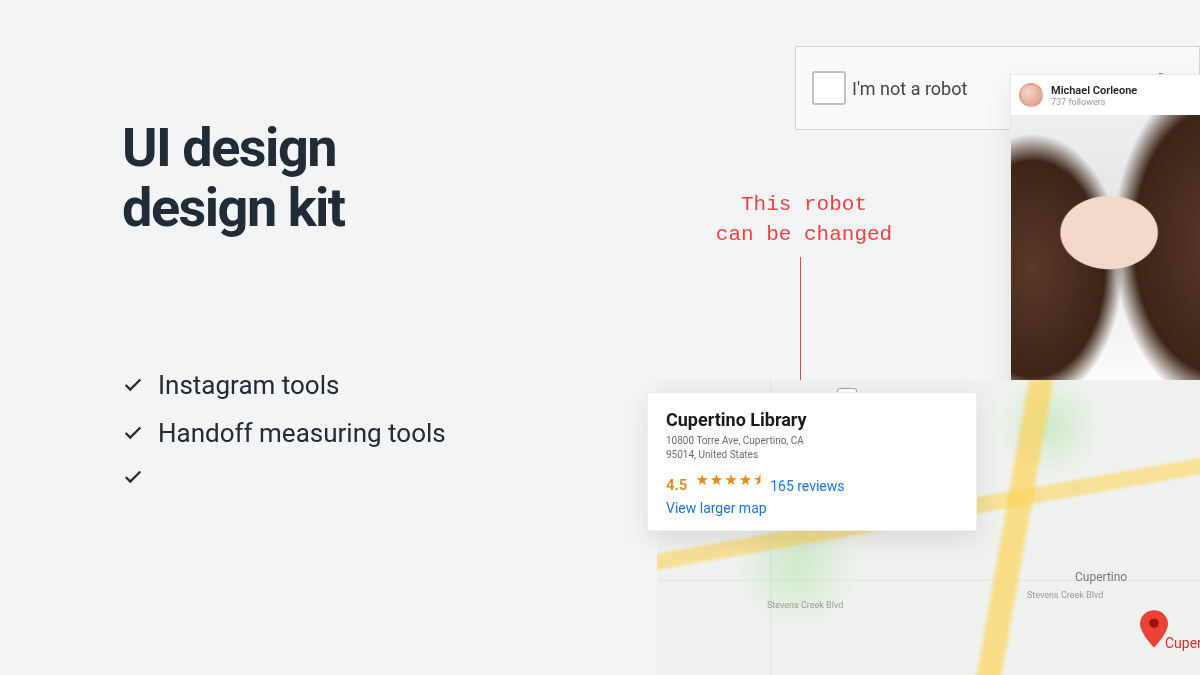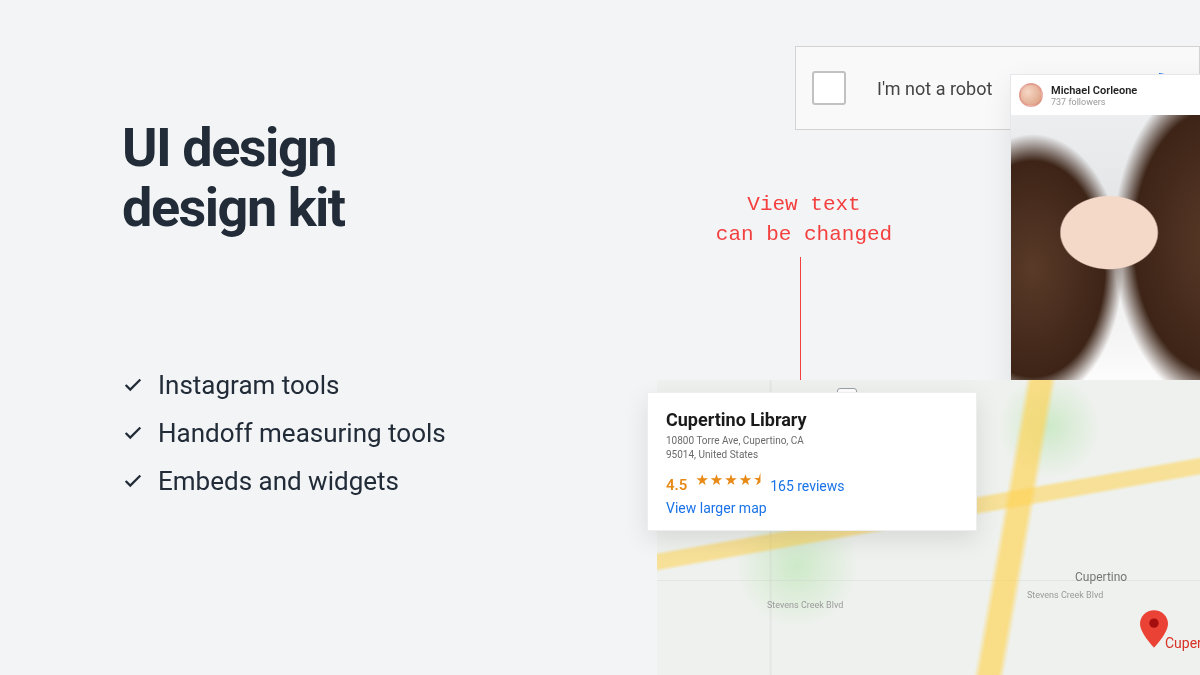--- a/index.html
+++ b/index.html
@@ -65,21 +65,21 @@
   
   .recaptcha {
     position: absolute;
     left: 795px; top: 46px;
     width: 405px; height: 84px;
     background: #f9f9f9;
     border: 1px solid #d3d3d3;
     display: flex;
     align-items: center;
     padding: 0 16px;
-    gap: 31px;
+    gap: 6px;
   }
   .recaptcha .box {
     width: 34px; height: 34px;
     border: 2px solid #c1c1c1;
     border-radius: 3px;
     background: #fff;
   }
   .recaptcha .label { font-size: 18px; color: #444; }
   .recaptcha .logo {
     margin-left: auto;
@@ -194,26 +194,25 @@
   <div class="feature-item">
     <svg class="check" viewBox="0 0 24 24">
         <polyline points="4 12 9 17 20 6"></polyline>
       </svg>
     <span>Handoff measuring tools</span>
   </div>
   <div class="feature-item">
     <svg class="check" viewBox="0 0 24 24">
         <polyline points="4 12 9 17 20 6"></polyline>
       </svg>
-    <span>Embeds and widgets</span>
   </div>
 </div>
 
 <div class="annotation">
-  <div>View text</div>
+  <div>This robot</div>
   <div>can be changed</div>
 </div>
 <div class="annotation-line"></div>
 <div class="annotation-dot"></div>
 
 <div class="recaptcha">
   <div class="box"></div>
   <div class="label">I'm not a robot</div>
   <div class="logo">
     <svg viewBox="0 0 48 48" width="40" height="40">

